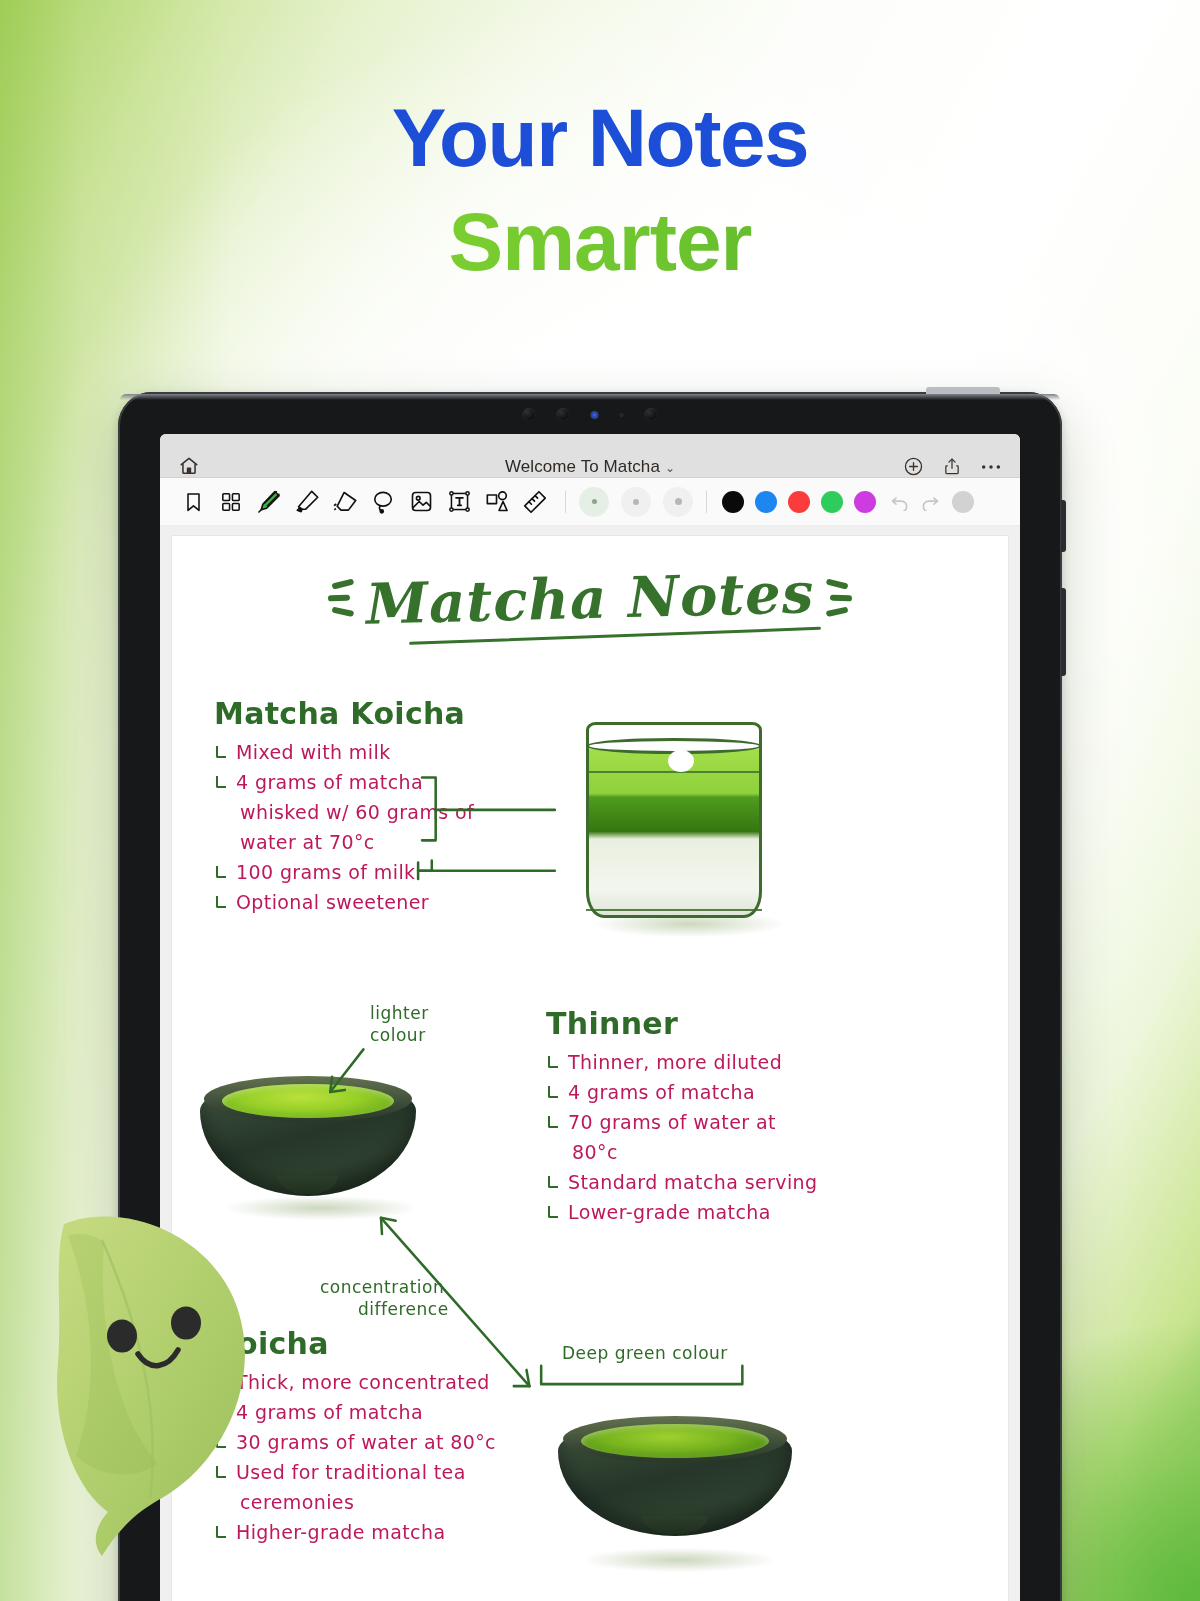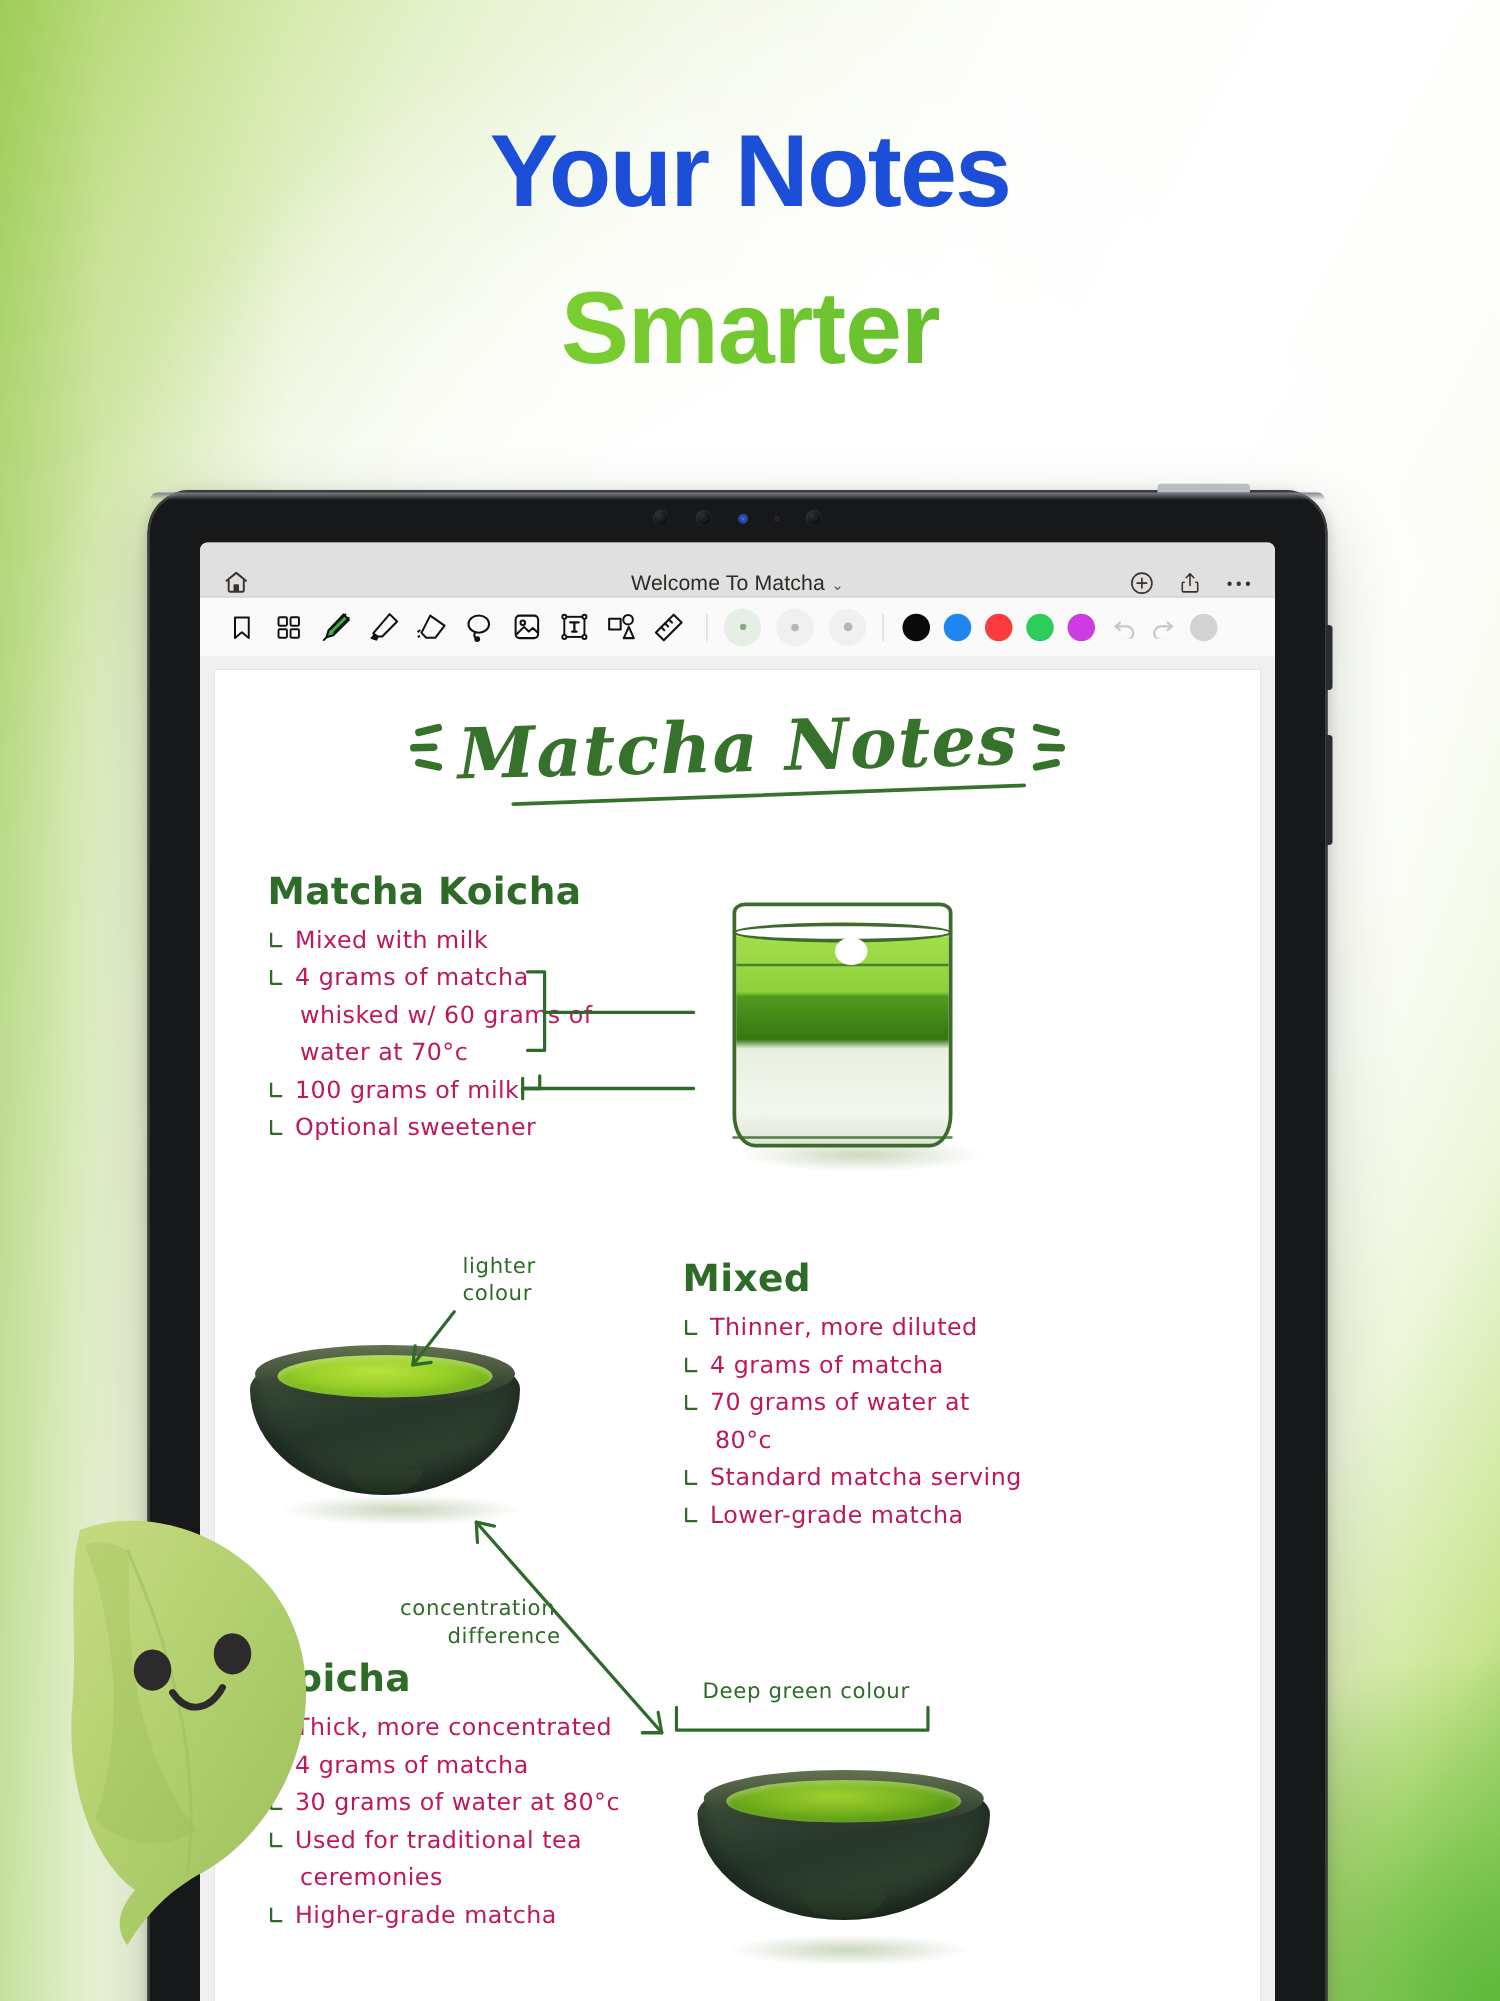--- a/index.html
+++ b/index.html
@@ -63,21 +63,21 @@
     display: block;
     font-size: 82px;
     font-weight: 700;
     letter-spacing: -1.5px;
     color: #1d4ed8;
     line-height: 1.02;
     text-shadow: 0 1px 0 rgba(255,255,255,.4);
   }
   .headline .line2 {
     display: block;
-    margin-top: 41px;
+    margin-top: 20px;
     font-size: 82px;
     font-weight: 700;
     letter-spacing: -1px;
     line-height: 1.02;
     background: linear-gradient(100deg, #9ade3c 0%, #86d633 22%, #6ec52f 55%, #4aa52a 88%, #3f9726 100%);
     -webkit-background-clip: text;
     background-clip: text;
     color: transparent;
     -webkit-text-fill-color: transparent;
   }
@@ -627,21 +627,21 @@
           <div class="bowl one">
             <div class="bowl-shadow"></div>
             <div class="bowl-body">
               <div class="bowl-foot"></div>
             </div>
             <div class="bowl-rim"></div>
             <div class="bowl-tea"></div>
           </div>
 
           <div class="sec-usucha">
-            <div class="sec-head">Mixed</div>
+            <div class="sec-head">Thinner</div>
             <ul class="bullets">
               <li><span>Thinner, more diluted</span></li>
               <li><span>4 grams of matcha</span></li>
               <li>
                 <span>70 grams of water at</span>
                 <span class="cont">80°c</span>
               </li>
               <li><span>Standard  matcha  serving</span></li>
               <li><span>Lower-grade  matcha</span></li>
             </ul>

